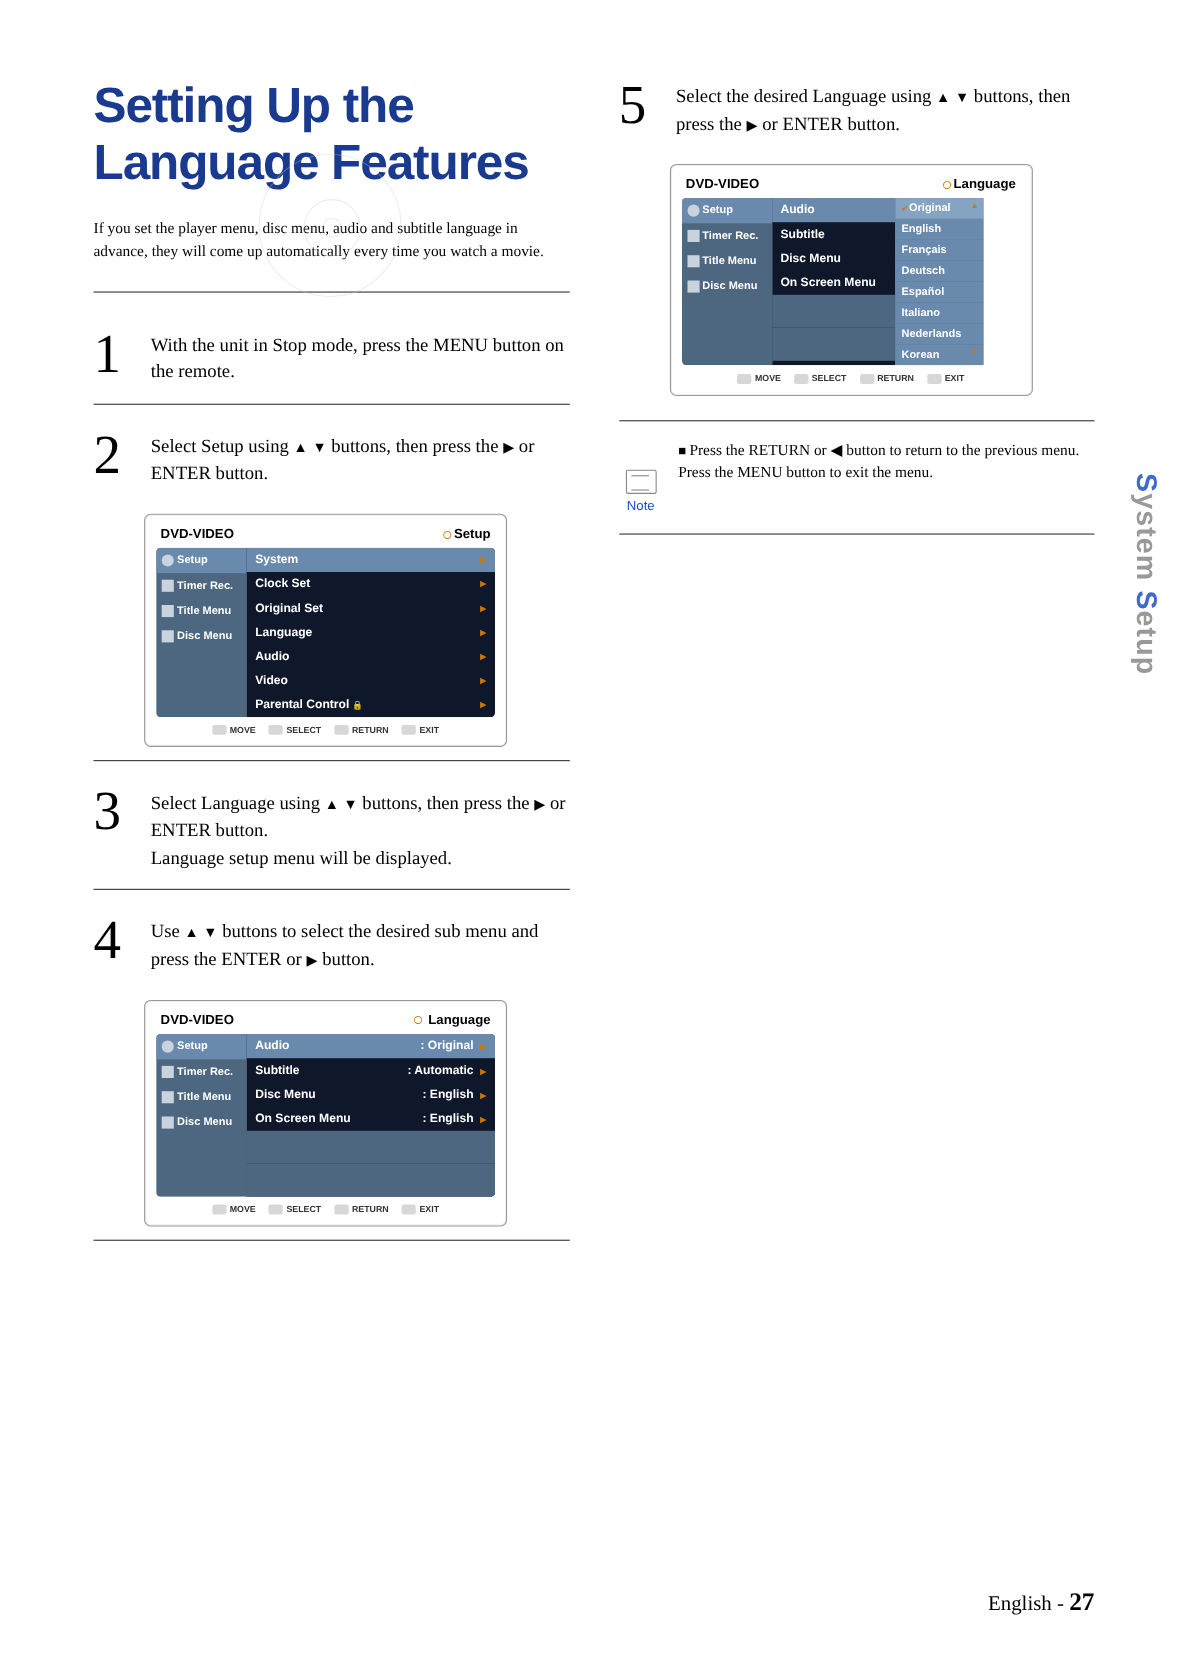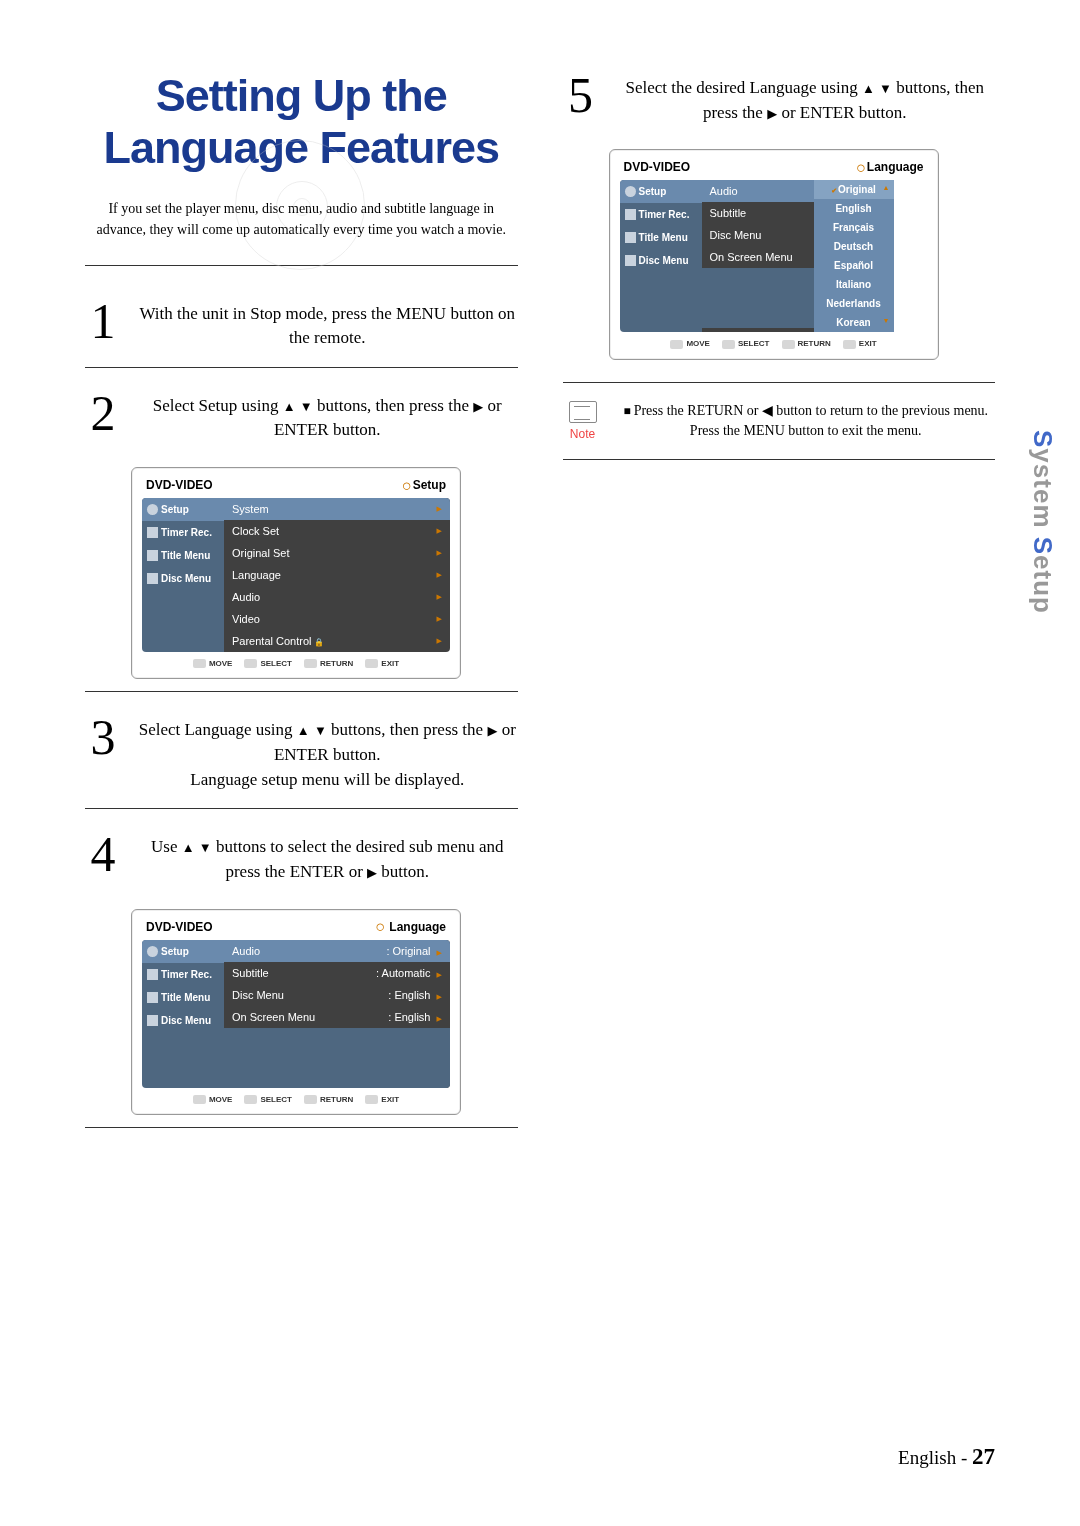--- a/index.html
+++ b/index.html
@@ -9,21 +9,21 @@
     width: 1080px;
     height: 1526px;
     position: relative;
     color: #000;
   }
   .page {
     padding: 70px 85px 50px 85px;
     position: relative;
     height: 100%;
   }
-  .columns { display: flex; gap: 45px; text-align: center; }
+  .columns { display: flex; gap: 45px; }
   .col-left { width: 50%; }
   .col-right { width: 50%; position: relative; }
   .title {
     font-size: 45px;
     font-weight: bold;
     color: #1a3a8f;
     line-height: 1.15;
     margin-bottom: 24px;
     font-family: Arial, sans-serif;
     letter-spacing: -1px;
@@ -103,24 +103,24 @@
   }
   .side-icon {
     width: 11px; height: 11px;
     background: #c9d3de;
     display: inline-block;
     flex-shrink: 0;
   }
   .side-icon.gear { border-radius: 50%; }
   .osd-mid {
     flex: 1;
-    background: #404040;
+    background: #0f172a;
     color: #fff;
     font-size: 11px;
-    font-weight: normal;
+    font-weight: bold;
   }
   .osd-mid-item {
     padding: 5px 8px;
     display: flex;
     justify-content: space-between;
     align-items: center;
   }
   .osd-mid-item.selected { background: #6a8aad; }
   .osd-mid-item .chev { color: #cc7700; font-size: 7px; }
   .osd-mid-item .val { color: #fff; }
@@ -169,23 +169,24 @@
     border-bottom: 1.5px solid #333;
     padding: 18px 0;
     margin-top: 22px;
   }
   .note-side {
     width: 40px;
     display: flex;
     flex-direction: column;
     align-items: center;
     gap: 4px;
-    color: #ef4444;
+    color: #1d4ed8;
     font-size: 12px;
     font-family: Arial, sans-serif;
+    margin-top: 26px;
   }
   .note-icon { width: 28px; height: 22px; border: 1.2px solid #888; border-radius: 2px; position: relative; }
   .note-icon::before {
     content: ""; position: absolute; left: 4px; top: 4px; width: 16px; height: 12px;
     border-top: 1.2px solid #888; border-bottom: 1.2px solid #888;
   }
   .note-text {
     flex: 1;
     font-size: 14px;
     line-height: 1.45;

